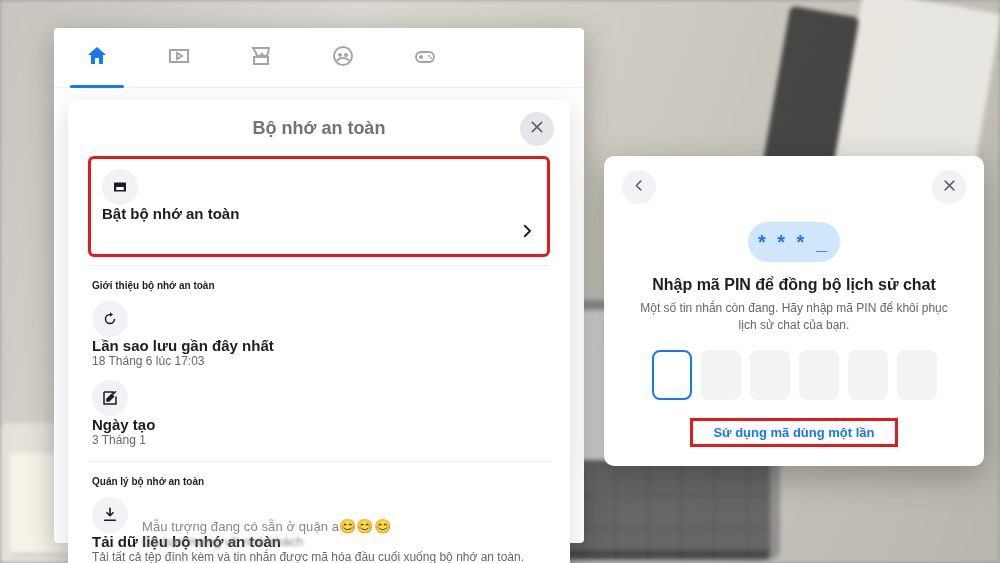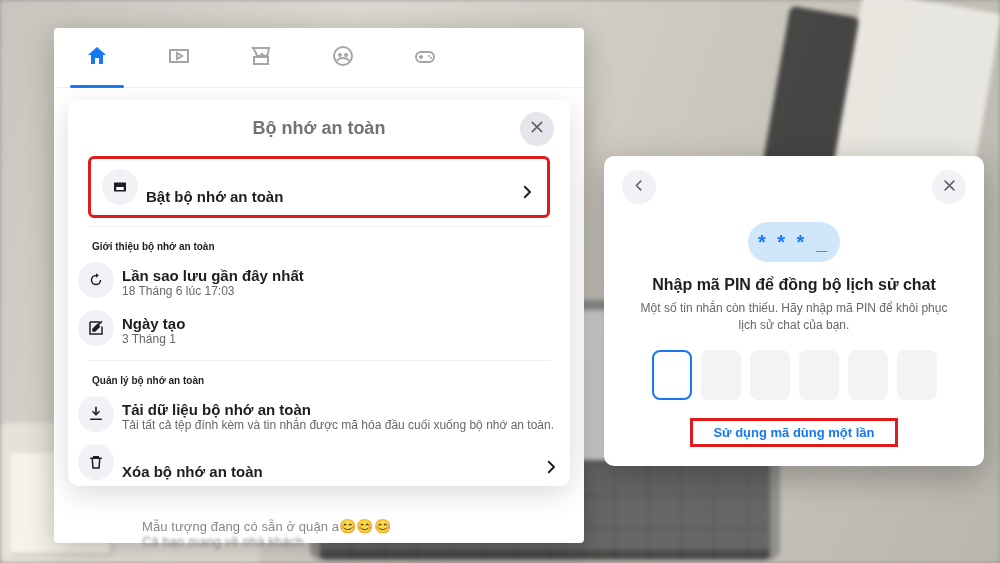--- a/index.html
+++ b/index.html
@@ -70,43 +70,44 @@
     display:flex; align-items:center; justify-content:center; color:#5f6368;
   }
   .close-btn svg{width:16px;height:16px;}
   .highlight-row {
     margin: 0 20px 8px 20px;
     border: 3px solid #e11b1b;
     border-radius: 6px;
     padding: 3px;
   }
   .row {
-    display:flex; align-items:flex-end; gap:8px;
+    display:flex; align-items:flex-start; gap:0;
     padding: 7px 8px;
+    flex-direction: column;
   }
   .row.clickable { cursor:pointer; }
   .icon-disc {
     width:36px; height:36px; border-radius:50%; background:#f0f2f5;
     display:flex; align-items:center; justify-content:center; color:#1c1e21;
   }
   .icon-disc svg{width:18px;height:18px;}
   .row .label { font-size:15px; font-weight:600; color:#1c1e21;}
   .row .sub { font-size:12px; color:#65676b; }
   .row .texts{ display:flex; flex-direction:column;}
   .chev { margin-left:auto; color:#1c1e21; }
   .chev svg{width:18px; height:18px;}
   .desc {
     padding: 0 24px 10px 24px;
     font-size: 12px; color:#65676b; line-height:1.45;
   }
   .desc a { color:#1877f2; text-decoration:none; font-weight:600;}
   .section-title {
     padding: 6px 24px 4px 24px; font-size:10px; font-weight:700; color:#1c1e21;
   }
-  .list { padding: 0 0; }
+  .list { padding: 0 14px; }
   .list .row { padding: 6px 10px; }
   .divider{ height:1px; background:#eceef1; margin: 8px 20px; }
 
   .foot-chat {
     position:absolute; left: 88px; bottom:-6px; font-size:13px; color:#888; letter-spacing:.1px;
   }
   .emoji { font-size:14px; filter: saturate(.9);}
   
   
   .snips { position:absolute; left: 540px; top:110px; font-size:12px; color:#6b6b6b; line-height:2.9; opacity:.6; filter: blur(1px);}
@@ -305,21 +306,21 @@
             <path d="M5 5l14 14M19 5L5 19" stroke="currentColor" stroke-width="2.5" stroke-linecap="round"></path>
           </svg></span>
     </div>
   </div>
 
   <div class="pill">
     <span>* * * _</span>
   </div>
 
   <h2>Nhập mã PIN để đồng bộ lịch sử chat</h2>
-  <p>Một số tin nhắn còn thiếu. Hãy nhập mã PIN để khôi phục lịch sử chat của bạn.</p>
+  <p>Một số tin nhắn còn đang. Hãy nhập mã PIN để khôi phục lịch sử chat của bạn.</p>
 
   <div class="pins">
     <div class="pin active"></div>
     <div class="pin"></div>
     <div class="pin"></div>
     <div class="pin"></div>
     <div class="pin"></div>
     <div class="pin"></div>
   </div>
 

